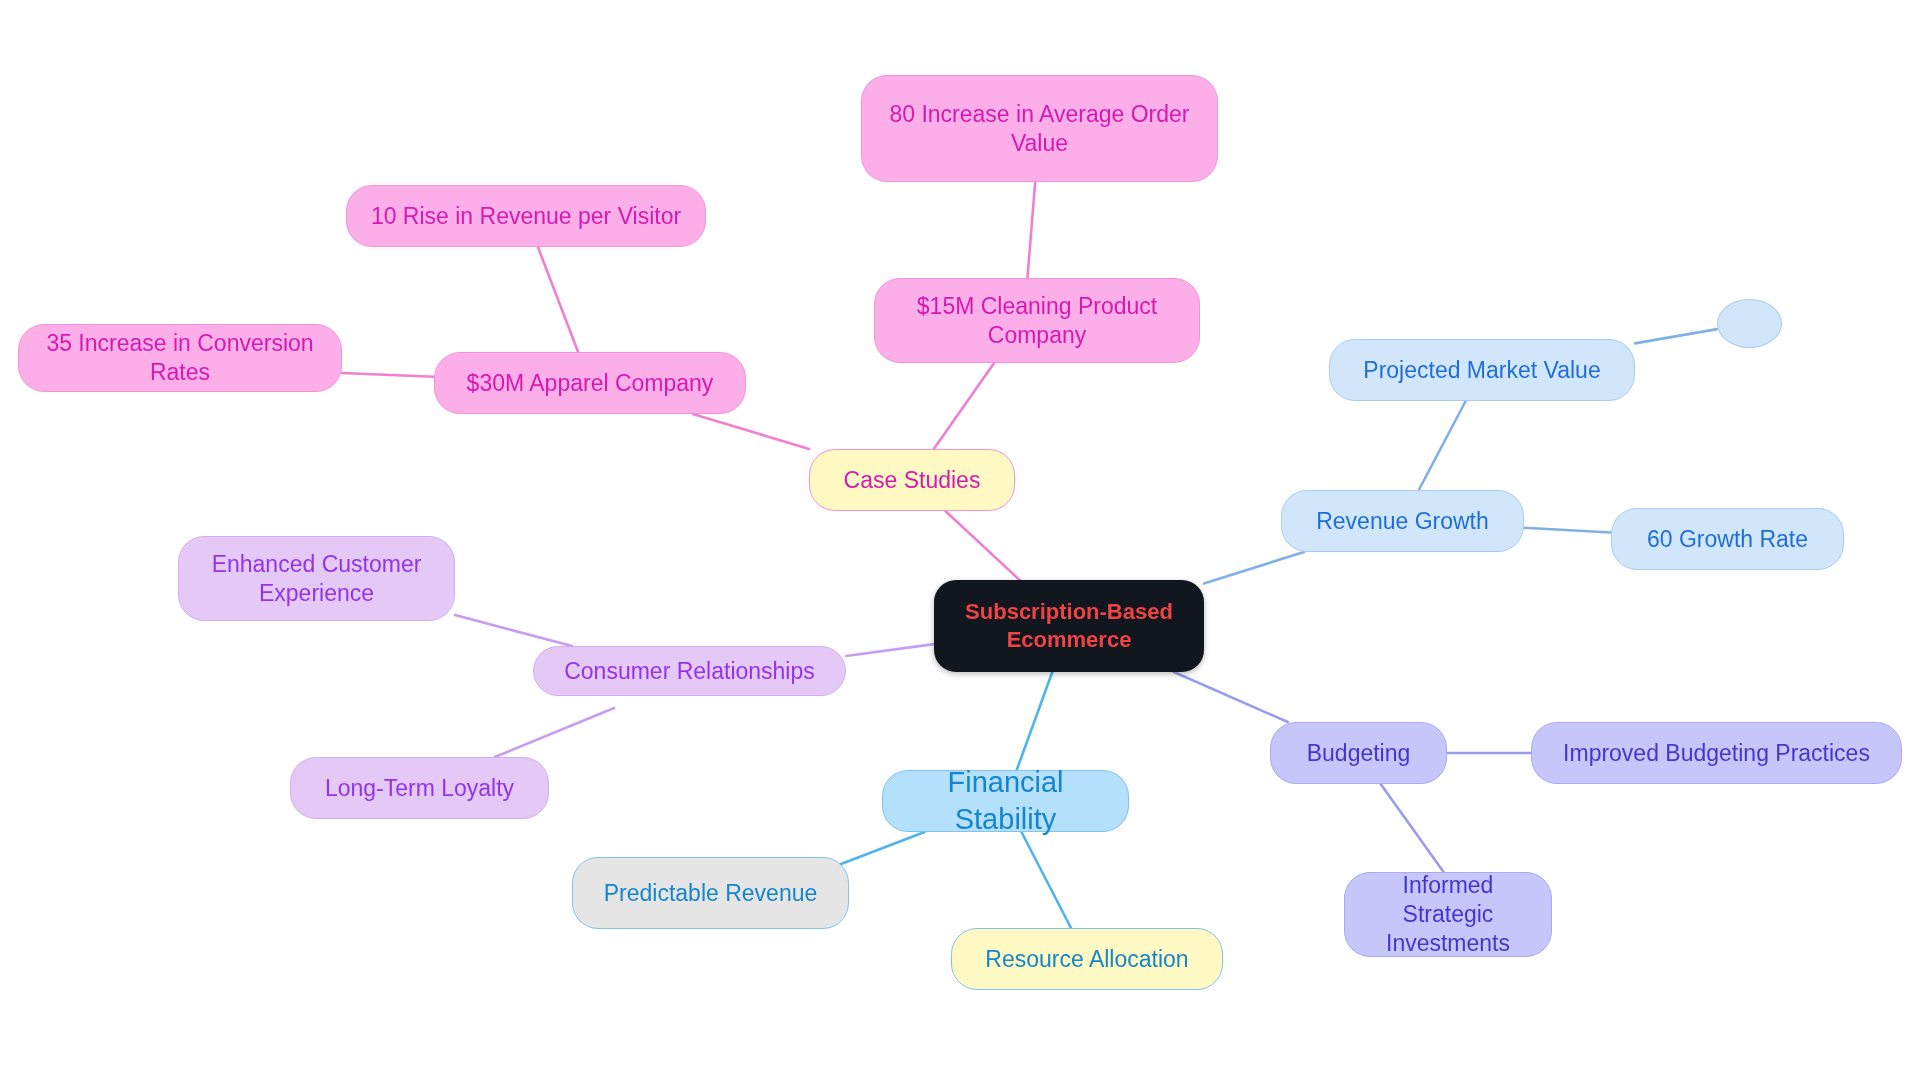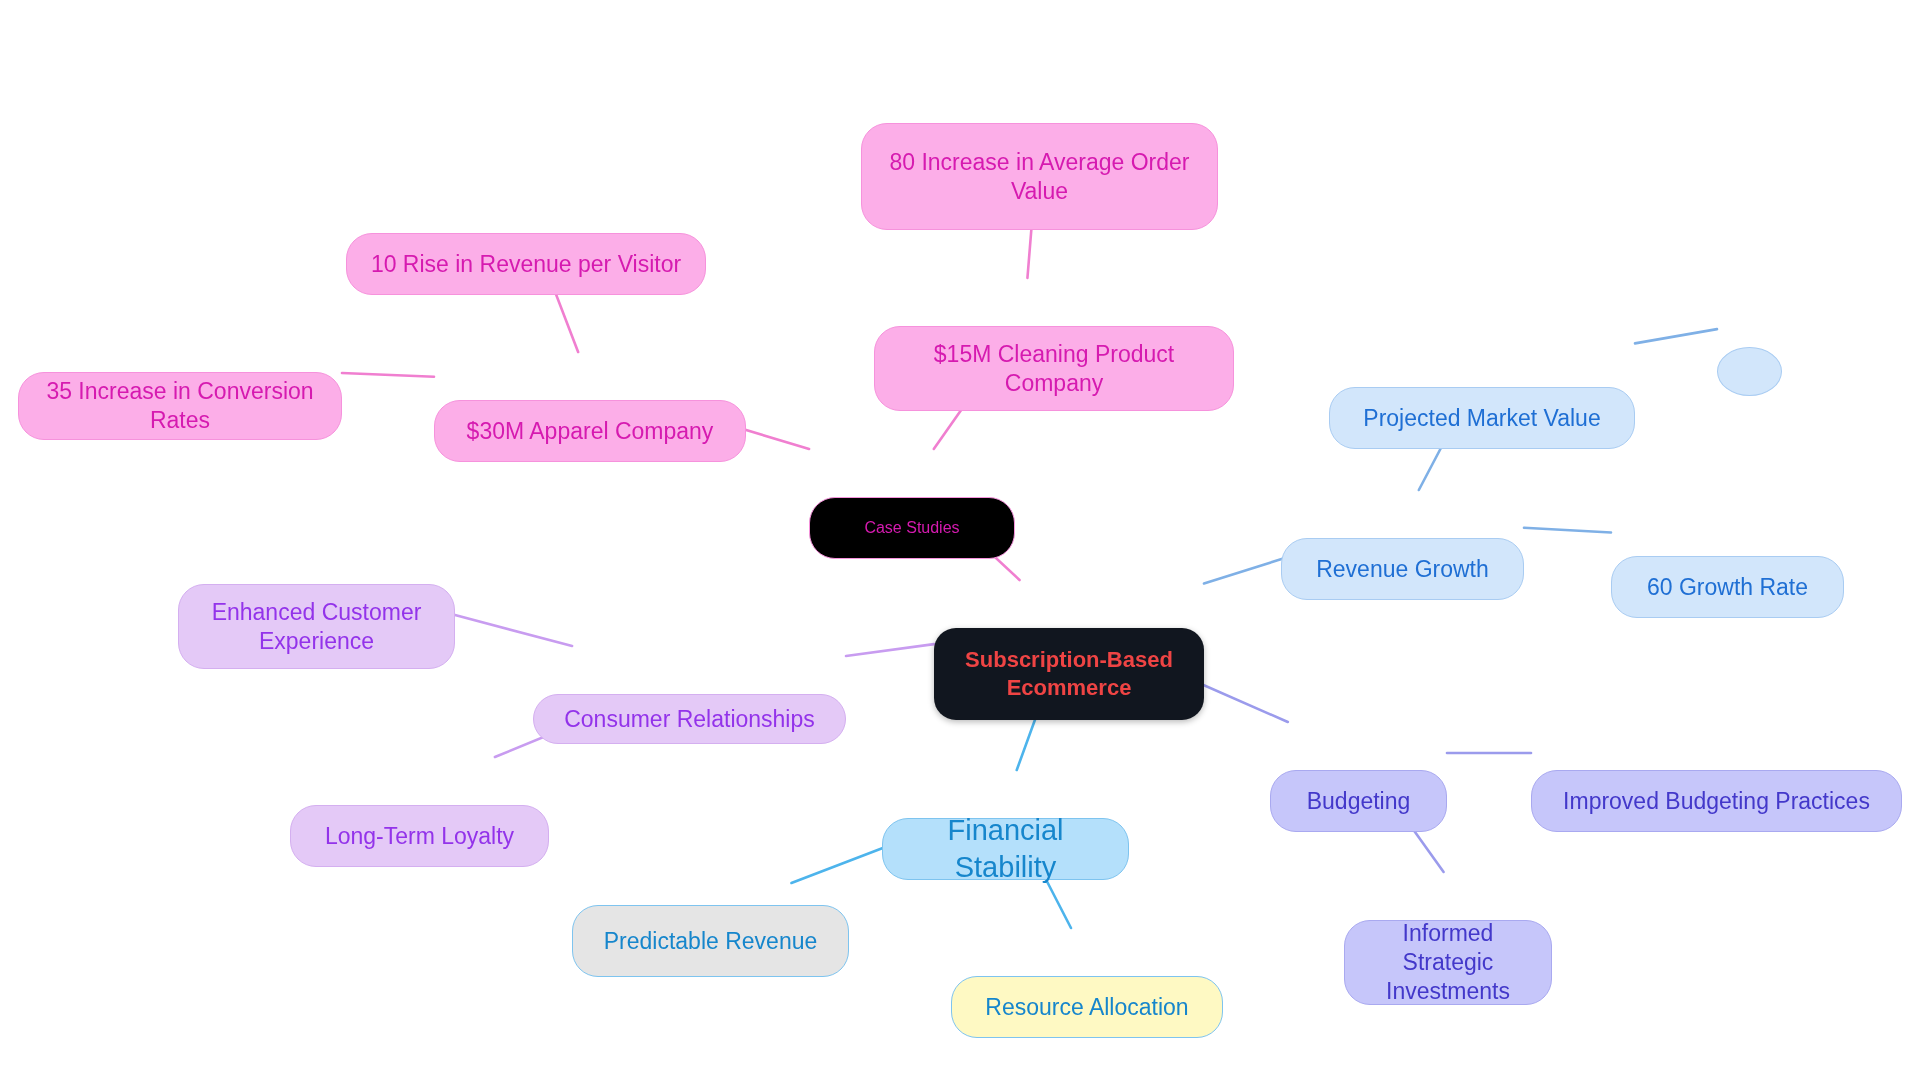--- a/index.html
+++ b/index.html
@@ -32,21 +32,20 @@
     display: flex;
     align-items: center;
     justify-content: center;
     text-align: center;
     border-radius: 26px;
     border-style: solid;
     border-width: 1.5px;
     line-height: 1.26;
     padding: 20px 14px;
     white-space: pre-line;
-    margin-top: 48px;
   }
   .node.root {
     border-radius: 22px;
     border-width: 0;
     box-shadow: 0 2px 6px rgba(0,0,0,0.28);
   }
   .node.ellipse {
     border-radius: 50%;
   }
 </style>
@@ -86,23 +85,23 @@
       <div class="node" style="left: 1531px; top: 722px; width: 371px; height: 62px; font-size: 23px; background: rgb(198, 198, 250); color: rgb(67, 56, 202); border-color: rgb(169, 169, 240);">Improved Budgeting Practices</div>
       <div class="node" style="left: 1344px; top: 872px; width: 208px; height: 85px; font-size: 23px; background: rgb(198, 198, 250); color: rgb(67, 56, 202); border-color: rgb(169, 169, 240);">Informed Strategic
 Investments</div>
       <div class="node" style="left: 882px; top: 770px; width: 247px; height: 62px; font-size: 29px; background: rgb(180, 224, 251); color: rgb(22, 134, 204); border-color: rgb(126, 196, 239);">Financial Stability</div>
       <div class="node" style="left: 572px; top: 857px; width: 277px; height: 72px; font-size: 23px; background: #e5e5e5; color: rgb(22, 134, 204); border-color: rgb(126, 196, 239);">Predictable Revenue</div>
       <div class="node" style="left: 951px; top: 928px; width: 272px; height: 62px; font-size: 23px; background: #fef9c3; color: rgb(22, 134, 204); border-color: rgb(126, 196, 239);">Resource Allocation</div>
       <div class="node" style="left: 533px; top: 646px; width: 313px; height: 50px; font-size: 23px; background: rgb(228, 201, 247); color: rgb(147, 51, 234); border-color: rgb(212, 175, 240);">Consumer Relationships</div>
       <div class="node" style="left: 178px; top: 536px; width: 277px; height: 85px; font-size: 23px; background: rgb(228, 201, 247); color: rgb(147, 51, 234); border-color: rgb(212, 175, 240);">Enhanced Customer
 Experience</div>
       <div class="node" style="left: 290px; top: 757px; width: 259px; height: 62px; font-size: 23px; background: rgb(228, 201, 247); color: rgb(147, 51, 234); border-color: rgb(212, 175, 240);">Long-Term Loyalty</div>
-      <div class="node" style="left: 809px; top: 449px; width: 206px; height: 62px; font-size: 16px; background: #000000; color: rgb(214, 26, 176); border-color: rgb(246, 146, 220);">Case Studies</div>
+      <div class="node" style="left: 809px; top: 449px; width: 206px; height: 62px; font-size: 23px; background: #fef9c3; color: rgb(214, 26, 176); border-color: rgb(246, 146, 220);">Case Studies</div>
       <div class="node" style="left: 434px; top: 352px; width: 312px; height: 62px; font-size: 23px; background: rgb(252, 174, 232); color: rgb(214, 26, 176); border-color: rgb(246, 146, 220);">$30M Apparel Company</div>
       <div class="node" style="left: 18px; top: 324px; width: 324px; height: 68px; font-size: 23px; background: rgb(252, 174, 232); color: rgb(214, 26, 176); border-color: rgb(246, 146, 220);">35 Increase in Conversion
 Rates</div>
       <div class="node" style="left: 346px; top: 185px; width: 360px; height: 62px; font-size: 23px; background: rgb(252, 174, 232); color: rgb(214, 26, 176); border-color: rgb(246, 146, 220);">10 Rise in Revenue per Visitor</div>
-      <div class="node" style="left: 874px; top: 278px; width: 360px; height: 85px; font-size: 23px; background: rgb(252, 174, 232); color: rgb(214, 26, 176); border-color: rgb(246, 146, 220);">$15M Cleaning Product
+      <div class="node" style="left: 874px; top: 278px; width: 326px; height: 85px; font-size: 23px; background: rgb(252, 174, 232); color: rgb(214, 26, 176); border-color: rgb(246, 146, 220);">$15M Cleaning Product
 Company</div>
       <div class="node" style="left: 861px; top: 75px; width: 357px; height: 107px; font-size: 23px; background: rgb(252, 174, 232); color: rgb(214, 26, 176); border-color: rgb(246, 146, 220);">80 Increase in Average Order
 Value</div>
     </div>
 </div>
 
 </body></html>

